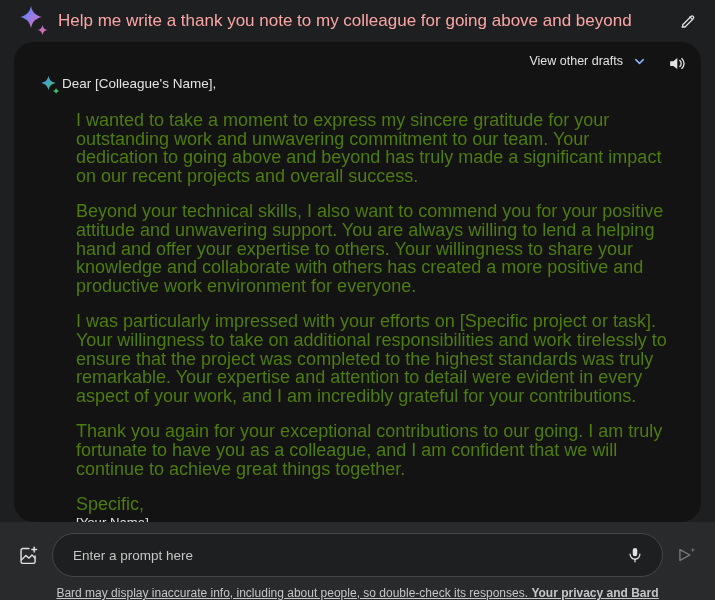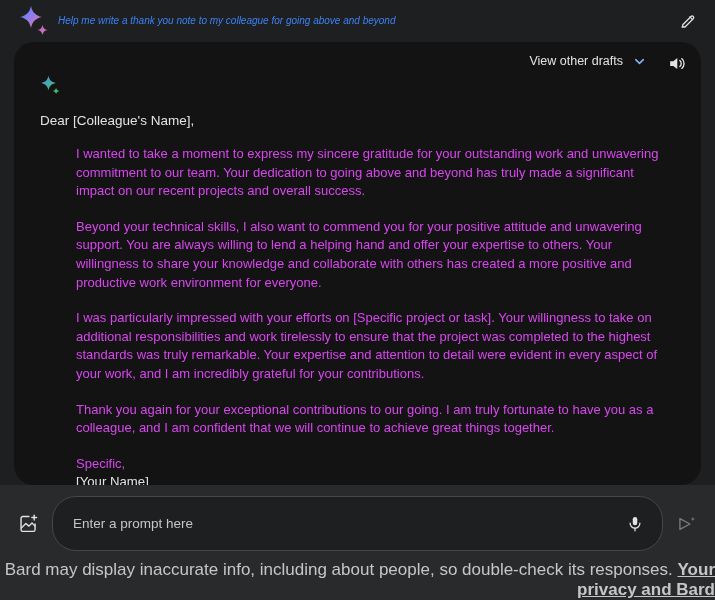--- a/index.html
+++ b/index.html
@@ -27,27 +27,26 @@
     background: #1e1f20;
   }
   .prompt-spark {
     width: 34px; height: 34px;
     flex: 0 0 34px;
     position: relative;
     margin-left: 4px;
   }
   .prompt-text {
     flex: 1 1 auto;
-    color: #3b82f6;
-    font-size: 10px;
+    color: #fca5a5;
+    font-size: 17px;
     line-height: 18px;
     margin-left: 6px;
     white-space: nowrap;
     overflow: hidden;
-    font-style: italic;
   }
   .edit-btn {
     width: 26px; height: 26px;
     flex: 0 0 26px;
     display: flex; align-items: center; justify-content: center;
     cursor: pointer;
   }
 
   
   .card-wrap {
@@ -86,41 +85,40 @@
     display: flex; align-items: center; justify-content: center;
     cursor: pointer;
   }
 
   .answer {
     padding: 32px 26px 0 26px;
   }
   .answer-head {
     display: flex;
     align-items: flex-start;
-    gap: 14px;
-    flex-direction: column;
+    gap: 0;
   }
   .resp-spark {
     width: 22px; height: 22px;
     flex: 0 0 22px;
     margin-top: 1px;
   }
   .greeting {
     color: #e3e3e3;
     font-size: 13.5px;
     line-height: 20px;
   }
   .body-text {
     padding-left: 36px;
     padding-right: 4px;
     margin-top: 14px;
   }
   .body-text p {
-    color: #d946ef;
-    font-size: 13px;
+    color: #4d7c0f;
+    font-size: 18px;
     line-height: 18.6px;
     margin-bottom: 17px;
   }
   .body-text p.tight { margin-bottom: 0; }
   .sig-line { color: #e3e3e3; font-size: 13.2px; line-height: 18.6px; }
 
   
   .actions {
     display: flex;
     align-items: center;
@@ -151,21 +149,21 @@
     gap: 10px;
   }
   .img-btn {
     width: 28px; height: 28px;
     flex: 0 0 28px;
     display: flex; align-items: center; justify-content: center;
     cursor: pointer;
   }
   .input-pill {
     flex: 1 1 auto;
-    height: 55px;
+    height: 44px;
     background: #1e1f20;
     border: 1px solid #444746;
     border-radius: 24px;
     display: flex;
     align-items: center;
     padding: 0 14px 0 20px;
   }
   .prompt-input {
     flex: 1 1 auto;
     background: transparent;
@@ -184,22 +182,23 @@
   }
   .send-btn {
     width: 28px; height: 28px;
     flex: 0 0 28px;
     display: flex; align-items: center; justify-content: center;
     cursor: pointer;
   }
   .disclaimer {
     margin-top: 9px;
     color: #c4c7c5;
-    font-size: 17px;
+    font-size: 12px;
     text-align: right;
+    text-decoration: underline;
   }
   .disclaimer a {
     color: #c4c7c5;
     text-decoration: underline;
     font-weight: bold;
     cursor: pointer;
   }
 </style>
 </head>
 <body>

